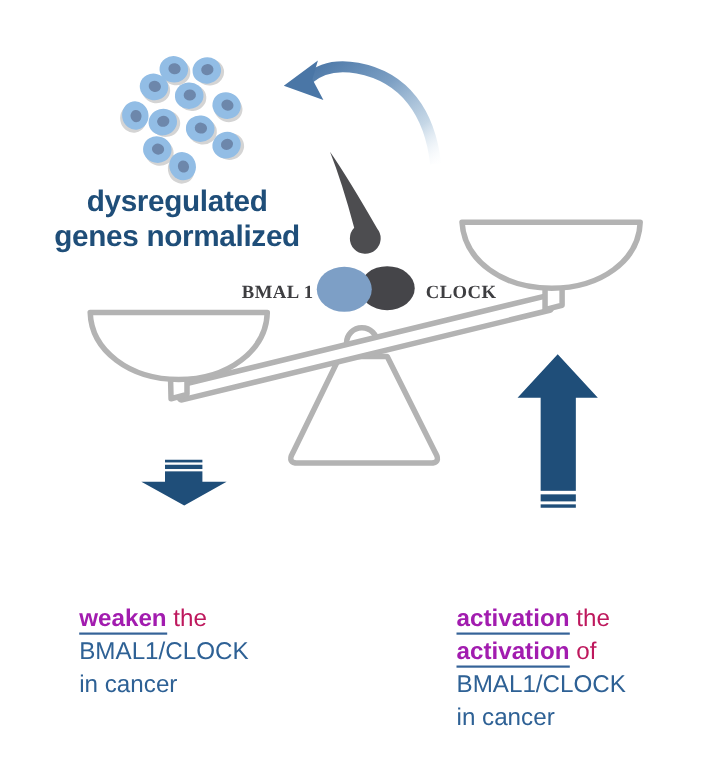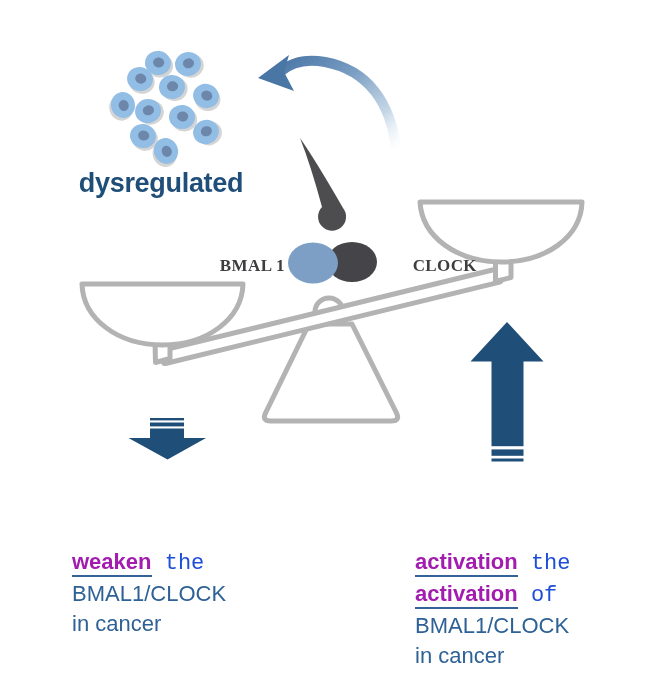--- a/index.html
+++ b/index.html
@@ -10,35 +10,35 @@
   #art{position:absolute;left:0;top:0;}
   .txt{position:absolute;color:#1f4e79;}
   #top-label{
     left:0;top:167px;width:322px;text-align:center;
     font-size:27px;font-weight:700;line-height:32px;letter-spacing:-0.3px;
   }
   .protein-label{
     font-size:17px;font-weight:700;color:#3e3e41;letter-spacing:0.4px;font-family:Liberation Serif, serif;
   }
   #bmal1-label{left:213px;top:256px;width:72px;text-align:right;}
-  #clock-label{left:387px;top:256px;width:90px;text-align:right;}
+  #clock-label{left:387px;top:256px;width:90px;text-align:left;}
   #main-title{
     left:7px;top:483px;width:632px;text-align:center;
     font-size:34px;font-weight:700;letter-spacing:-0.4px;
   }
   .effect-block{
     top:547px;font-size:22px;line-height:30px;color:#2e6195;font-weight:400;
   }
   #left-effect{left:72px;width:230px;}
   #right-effect{left:415px;width:230px;}
   .em{
     font-weight:700;color:#a21caf;
     border-bottom:2.5px solid #356398;padding-bottom:1px;
   }
-  .rest{color:#1d4ed8;font-family:Liberation Mono, monospace;}
+  .rest{color:#be185d;}
 </style>
 </head>
 <body>
 
 <div id="stage">
 
   <svg id="art" width="646" height="699" viewBox="0 0 646 699">
     <defs>
       <linearGradient id="arcGrad" x1="1" y1="1" x2="0" y2="0">
         <stop offset="0" stop-color="#e9f1f8" stop-opacity="0.05"></stop>
@@ -102,20 +102,21 @@
 
     <g>
       <path d="M 507 322 L 543.5 361.5 L 523.5 361.5 L 523.5 461.5 L 491.5 461.5 L 491.5 361.5 L 470.5 361.5 Z" fill="#1f4e79"></path>
       <rect x="489" y="446.2" width="37" height="3.2" fill="#ffffff"></rect>
       <rect x="489" y="455.8" width="37" height="2.7" fill="#ffffff"></rect>
     </g>
   </svg>
 
   <div id="top-label" class="txt">
     <div>dysregulated</div>
+    <div>genes normalized</div>
   </div>
 
   <div id="bmal1-label" class="txt protein-label">BMAL 1</div>
   <div id="clock-label" class="txt protein-label">CLOCK</div>
 
 
   <div id="left-effect" class="txt effect-block">
     <div>
       <span class="em">weaken</span><span class="rest"> the</span>
     </div>

